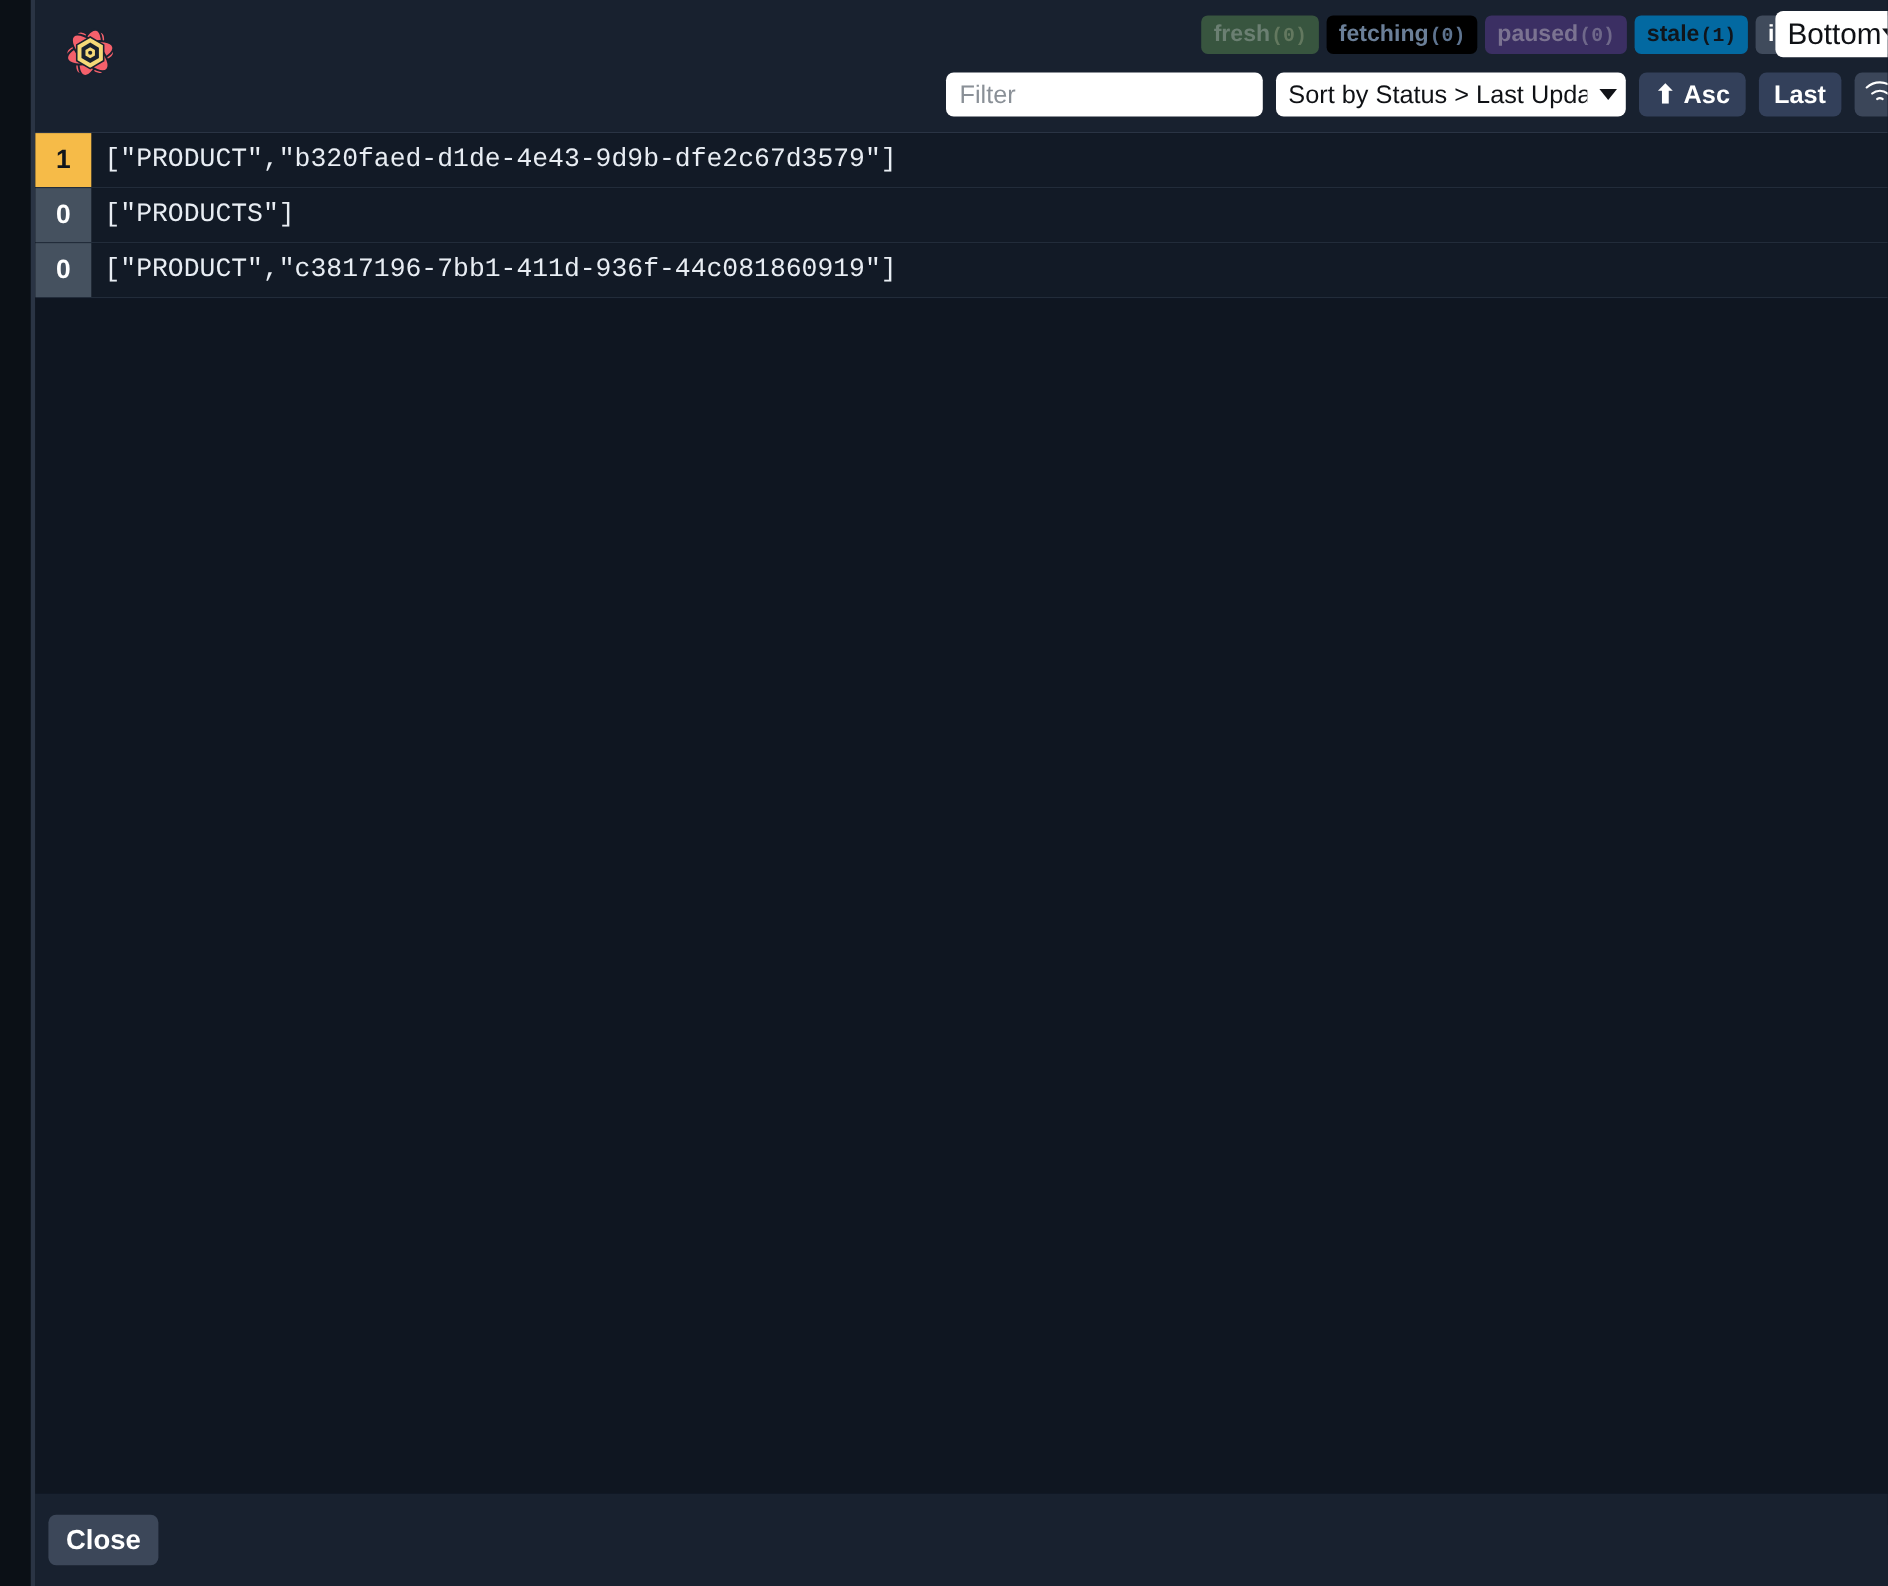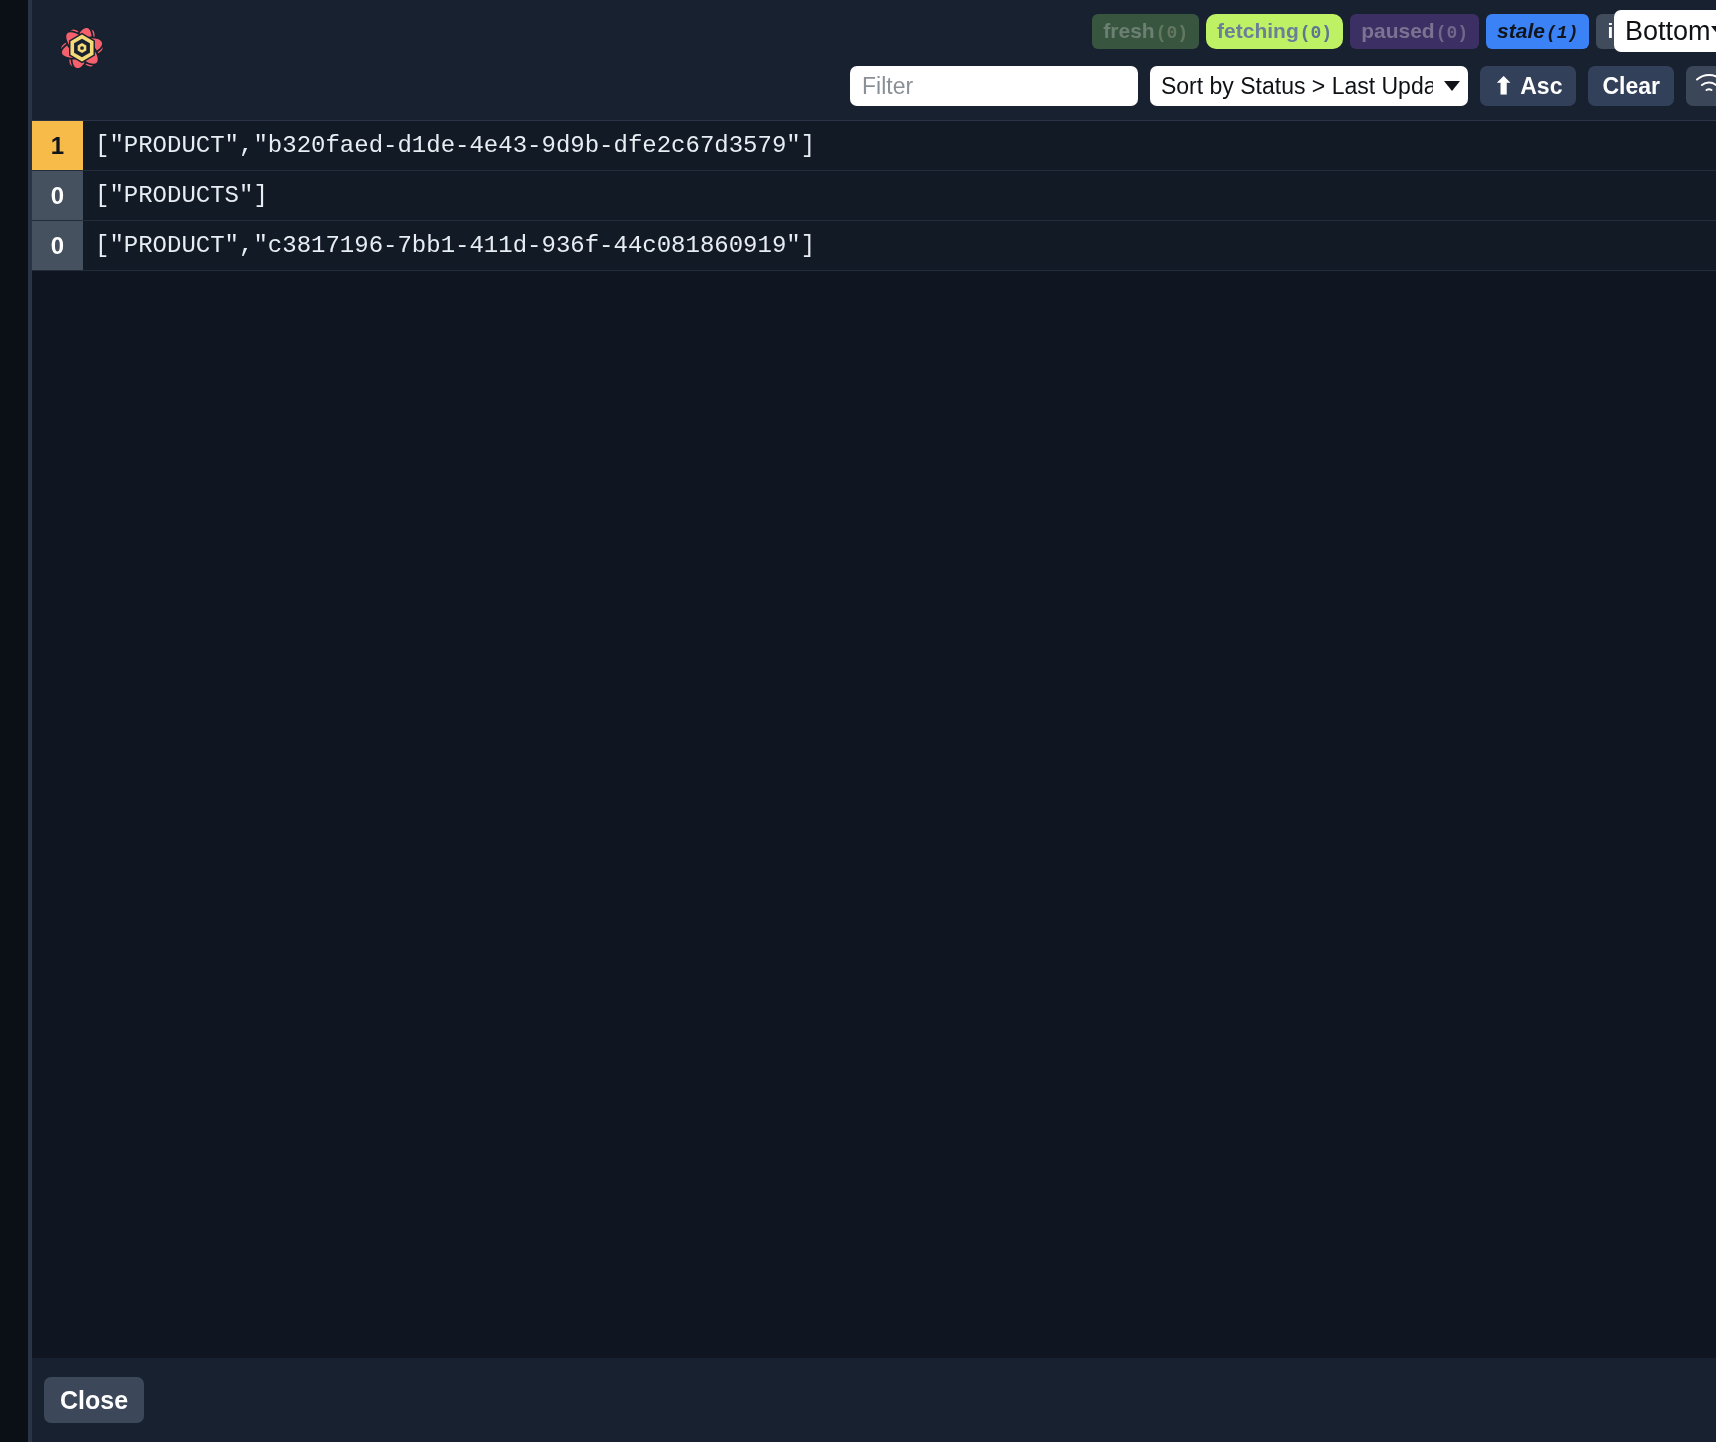--- a/index.html
+++ b/index.html
@@ -65,23 +65,23 @@
     display: inline-flex;
     align-items: baseline;
     gap: 1px;
   }
   .status-badge .cnt {
     font-family: "Liberation Mono", monospace;
     font-size: 18px;
     font-weight: 700;
   }
   .badge-fresh   { background: #38553f; color: #6b7f72; }
-  .badge-fetching{ background: #bef264; color: #6b7f98; border-radius: 10px; }
+  .badge-fetching{ background: #000000; color: #6b7f98; }
   .badge-paused  { background: #3b2f63; color: #7b7391; text-align: right; }
-  .badge-stale   { background: #3b82f6; color: #10151c; font-style: italic; }
+  .badge-stale   { background: #0369a1; color: #10151c; }
   .badge-inactive{ background: #404b5c; color: #ffffff; }
   .badge-fresh .cnt   { color: #63785f; }
   .badge-fetching .cnt{ color: #5e7490; }
   .badge-paused .cnt  { color: #6f688a; }
   .badge-stale .cnt   { color: #10151c; }
   .badge-inactive .cnt{ color: #c3cbd6; }
 
   .position-select {
     position: absolute;
     right: 12px;
@@ -312,21 +312,21 @@
         <span class="sort-label">Sort by Status &gt; Last Updat</span>
         <span class="caret"></span>
       </div>
 
       <button class="tool-btn">
         <span class="arrow-up">⬆</span>
         <span>Asc</span>
       </button>
 
       <button class="tool-btn">
-        <span>Clear</span>
+        <span>Last</span>
       </button>
 
       <button class="tool-btn icon-only">
         <span>
           <svg width="28" height="22" viewBox="0 0 28 22" fill="none" stroke="#ffffff" stroke-width="2" stroke-linecap="round">
             <path d="M2 7.5 A18 18 0 0 1 26 7.5"></path>
             <path d="M7 13 A11 11 0 0 1 21 13"></path>
             <path d="M11.5 18 A5 5 0 0 1 16.5 18"></path>
           </svg>
         </span>

